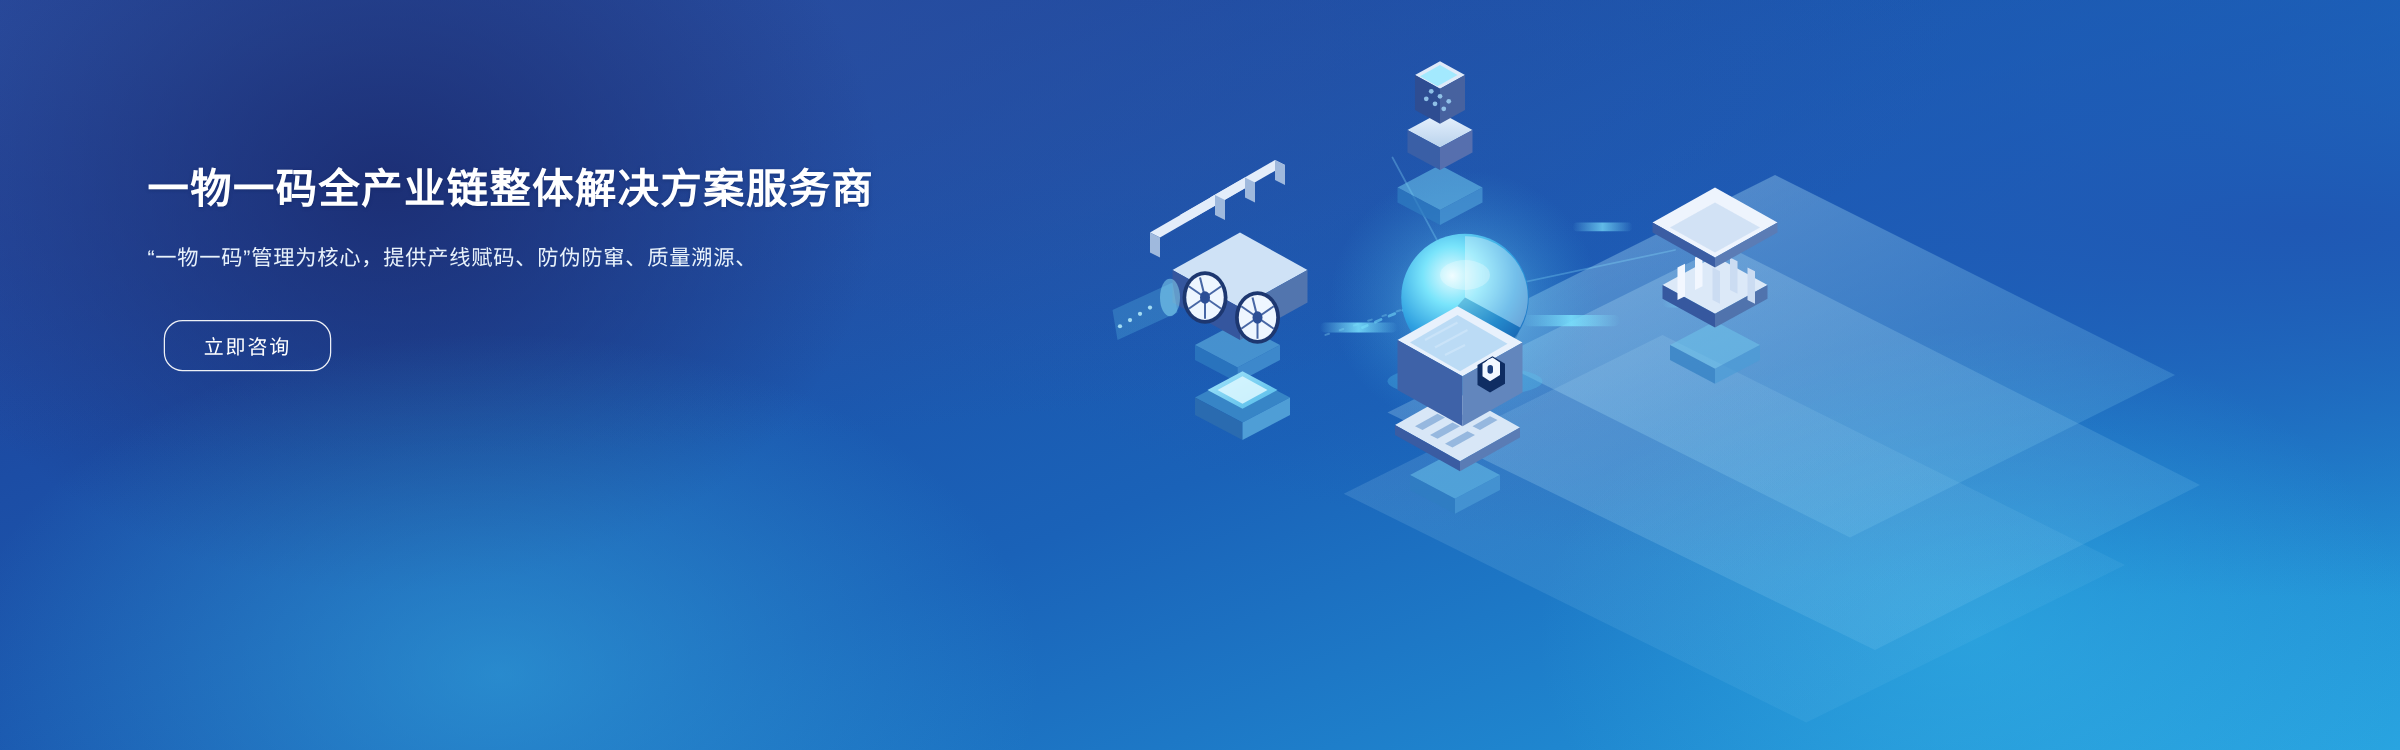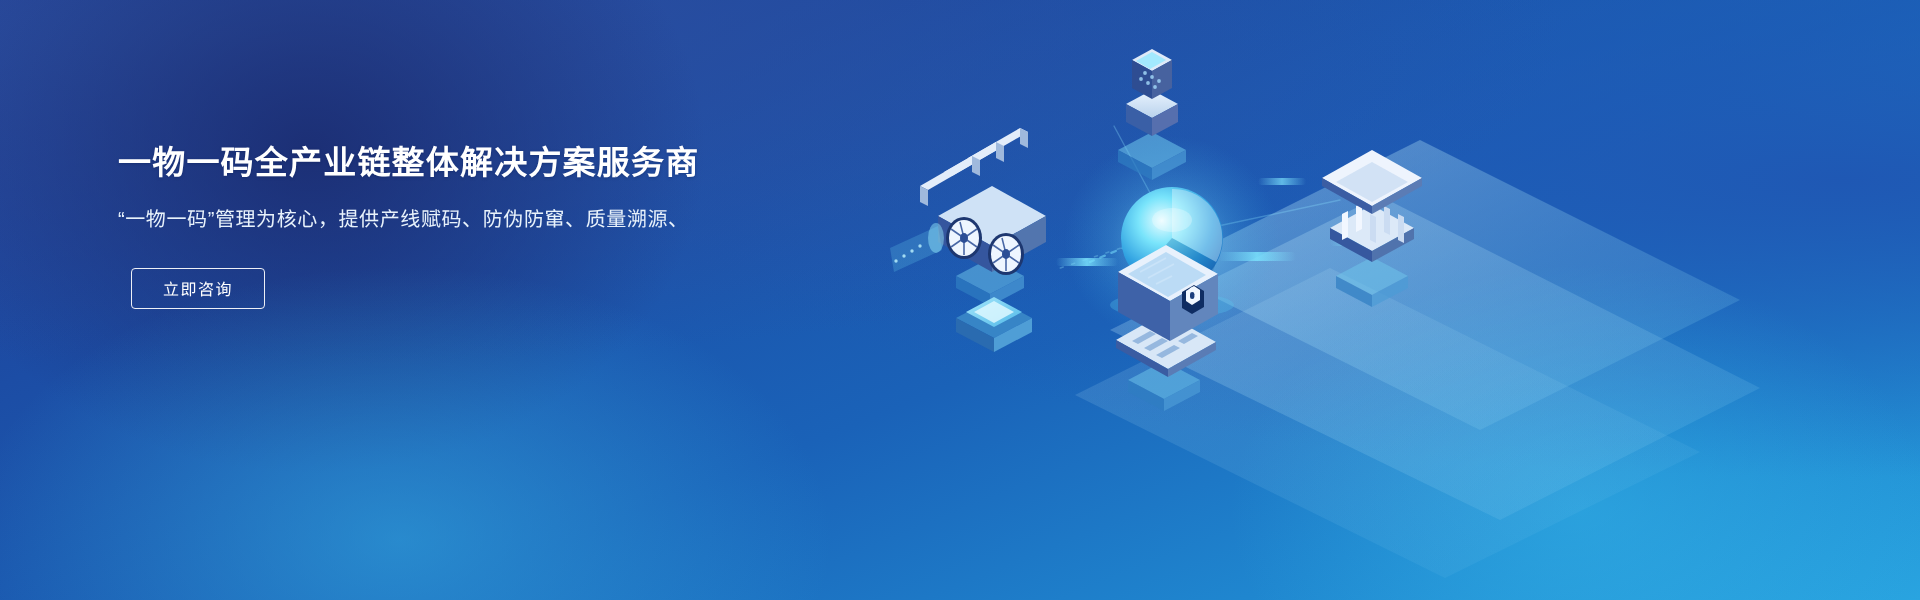--- a/index.html
+++ b/index.html
@@ -36,50 +36,50 @@
   .bg-wash-br {
     position:absolute; right:-160px; bottom:-260px;
     width:1000px; height:700px;
     background:radial-gradient(closest-side, rgba(56,190,236,.42), rgba(56,190,236,0) 70%);
     pointer-events:none;
   }
 
   
   .copy {
     position:absolute;
-    left:118px; top:143px;
+    left:118px; top:131px;
     width:640px;
     z-index:6;
   }
   .headline {
     color:#ffffff;
     font-size:33px;
     font-weight:bold;
     letter-spacing:1.2px;
     line-height:1.2;
     white-space:nowrap;
     text-shadow:0 1px 3px rgba(10,30,80,.35);
   }
   .subcopy {
     margin-top:19px;
     color:#e8f2fb;
-    font-size:20px;
+    font-size:17px;
     line-height:34px;
     letter-spacing:.6px;
     font-weight:400;
   }
   .subcopy-line { display:block; white-space:nowrap; }
 
   .cta {
     display:inline-flex;
     align-items:center; justify-content:center;
     margin-top:32px; margin-left:13px;
     width:134px; height:41px;
     border:1px solid rgba(255,255,255,.92);
-    border-radius:4px;
+    border-radius:15px;
     color:#ffffff;
     font-size:16px;
     letter-spacing:1.5px;
     background:transparent;
     cursor:pointer;
     user-select:none;
   }
 
   
   .art {

